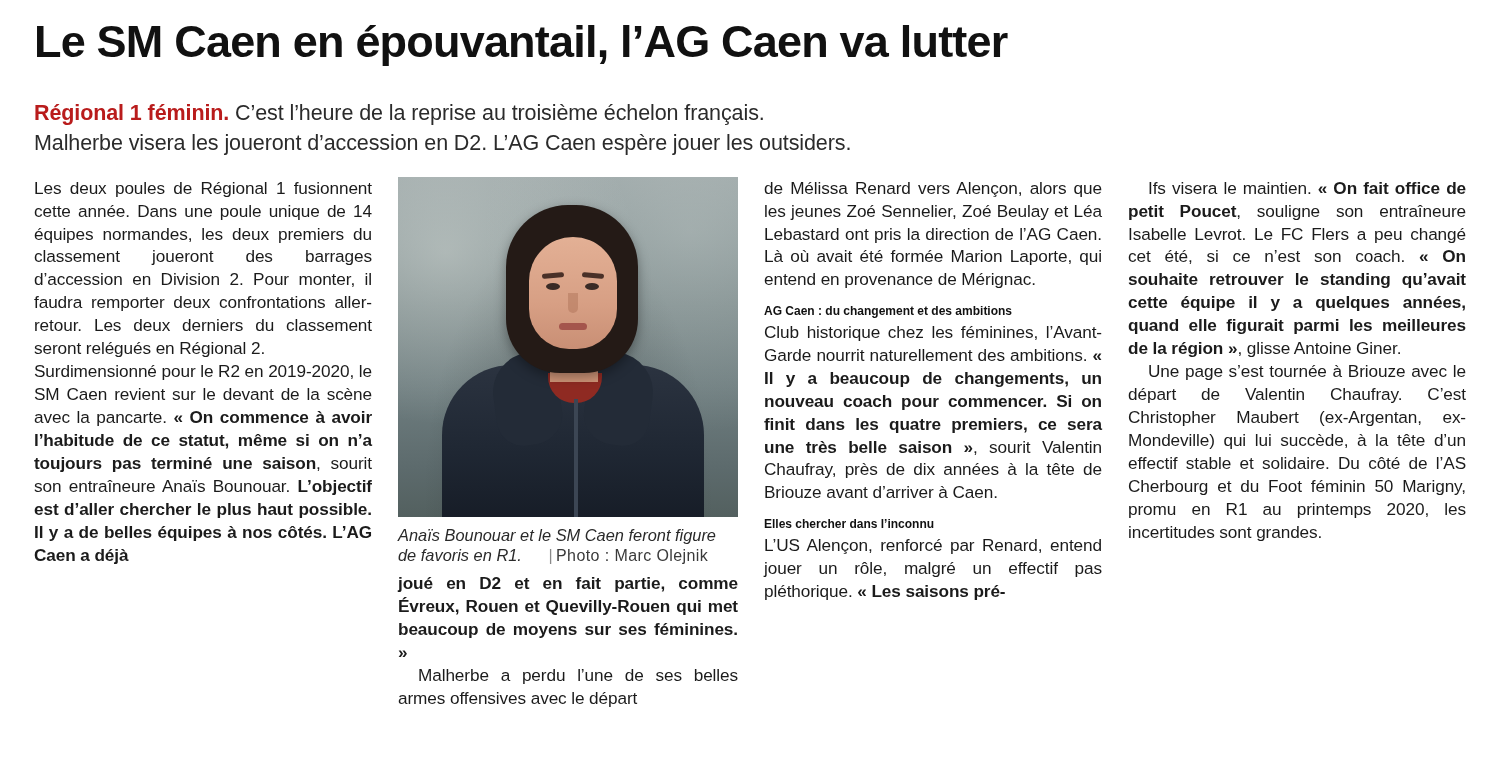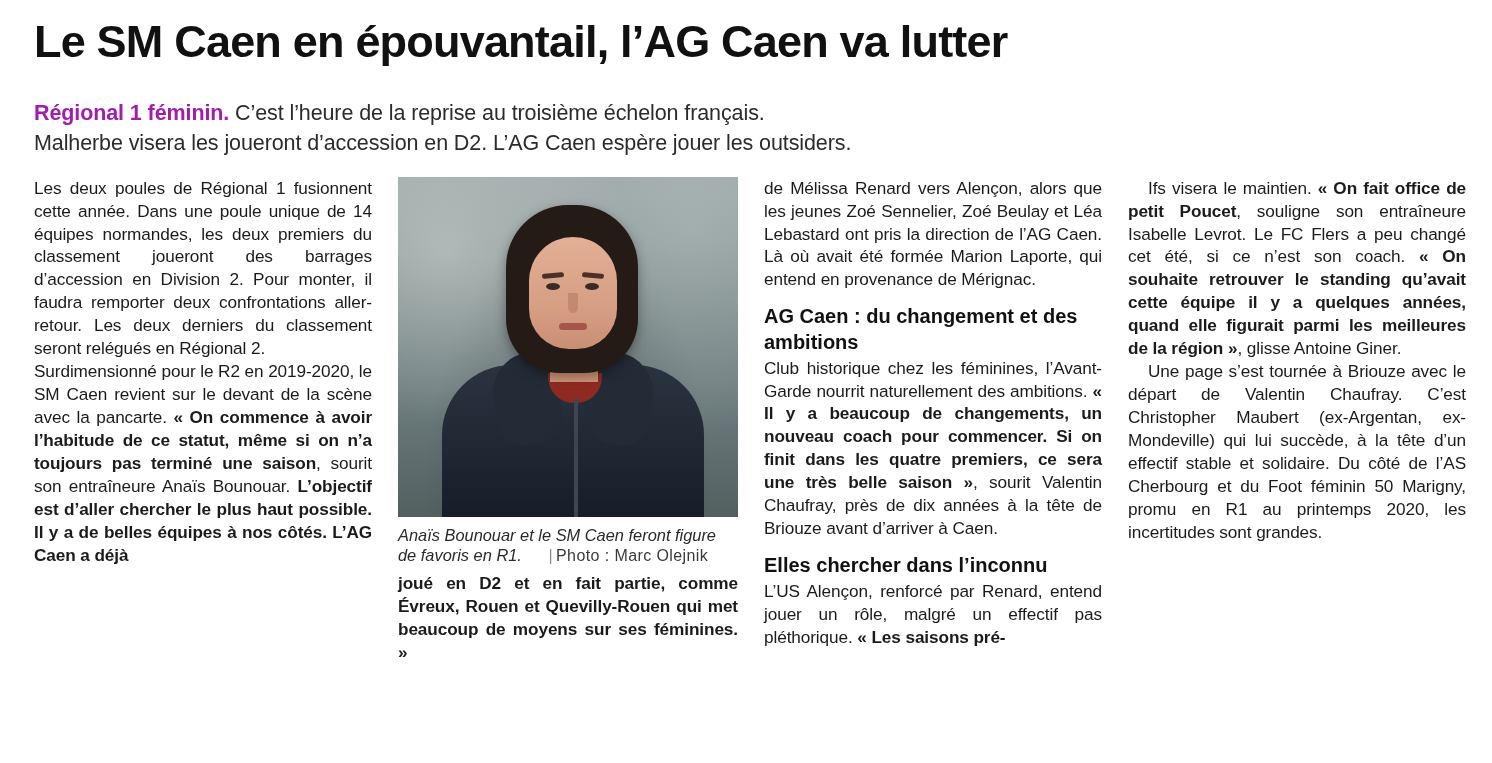--- a/index.html
+++ b/index.html
@@ -31,21 +31,21 @@
   }
   .standfirst {
     font-size: 21.5px;
     line-height: 1.42;
     color: #2b2b2b;
     margin: 0 0 18px 0;
     max-width: 1130px;
     letter-spacing: -0.1px;
   }
   .standfirst .kicker {
-    color: #a21caf;
+    color: #b91c1c;
     font-weight: bold;
     text-align: right;
   }
   .columns {
     display: flex;
     gap: 26px;
     align-items: flex-start;
   }
   .col {
     width: 338px;
@@ -55,21 +55,21 @@
   p {
     margin: 0 0 0 0;
     font-size: 17.2px;
     line-height: 1.335;
     text-align: justify;
     letter-spacing: -0.1px;
   }
   p.indent { text-indent: 20px; }
   p + p { margin-top: 0px; }
   .subhead {
-    font-size: 20px;
+    font-size: 12px;
     font-weight: bold;
     line-height: 1.28;
     margin: 13px 0 1px 0;
     text-align: left;
     color: #111;
   }
   .bold { font-weight: bold; }
   .figure {
     width: 340px;
     margin: 0 0 6px 0;
@@ -238,20 +238,21 @@
           <div class="ph-eye-r"></div>
           <div class="ph-nose"></div>
           <div class="ph-mouth"></div>
         </div>
         <div class="caption">
           <span>Anaïs Bounouar et le SM Caen feront figure de favoris en R1.</span>
           <span class="credit"><span class="bar">|</span><span>Photo :</span> <span>Marc Olejnik</span></span>
         </div>
       </div>
       <p class="bold">joué en D2 et en fait partie, comme Évreux, Rouen et Quevilly-Rouen qui met beaucoup de moyens sur ses féminines. »</p>
+      <p class="indent">Malherbe a perdu l’une de ses belles armes offensives avec le départ</p>
     </div>
 
     <div class="col c3">
       <p>de Mélissa Renard vers Alençon, alors que les jeunes Zoé Sennelier, Zoé Beulay et Léa Lebastard ont pris la direction de l’AG Caen. Là où avait été formée Marion Laporte, qui entend en provenance de Mérignac.</p>
       <div class="subhead">AG Caen : du changement et des ambitions</div>
       <p><span>Club historique chez les féminines, l’Avant-Garde nourrit naturellement des ambitions. </span><span class="bold">« Il y a beaucoup de changements, un nouveau coach pour commencer. Si on finit dans les quatre premiers, ce sera une très belle saison »</span><span>, sourit Valentin Chaufray, près de dix années à la tête de Briouze avant d’arriver à Caen.</span></p>
       <div class="subhead">Elles chercher dans l’inconnu</div>
       <p><span>L’US Alençon, renforcé par Renard, entend jouer un rôle, malgré un effectif pas pléthorique. </span><span class="bold">« Les saisons pré-</span></p>
     </div>
 

